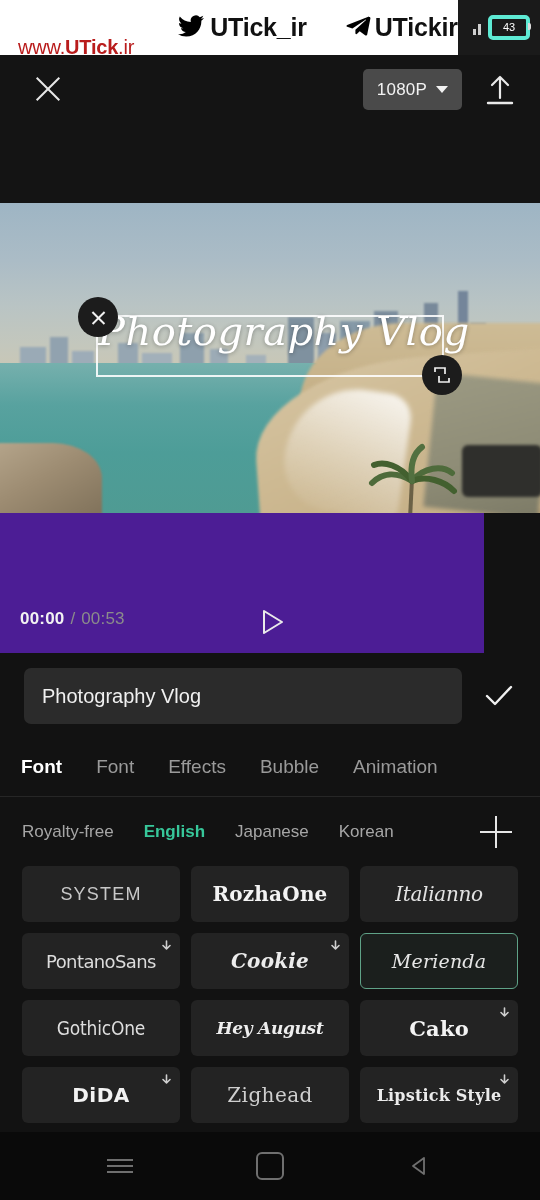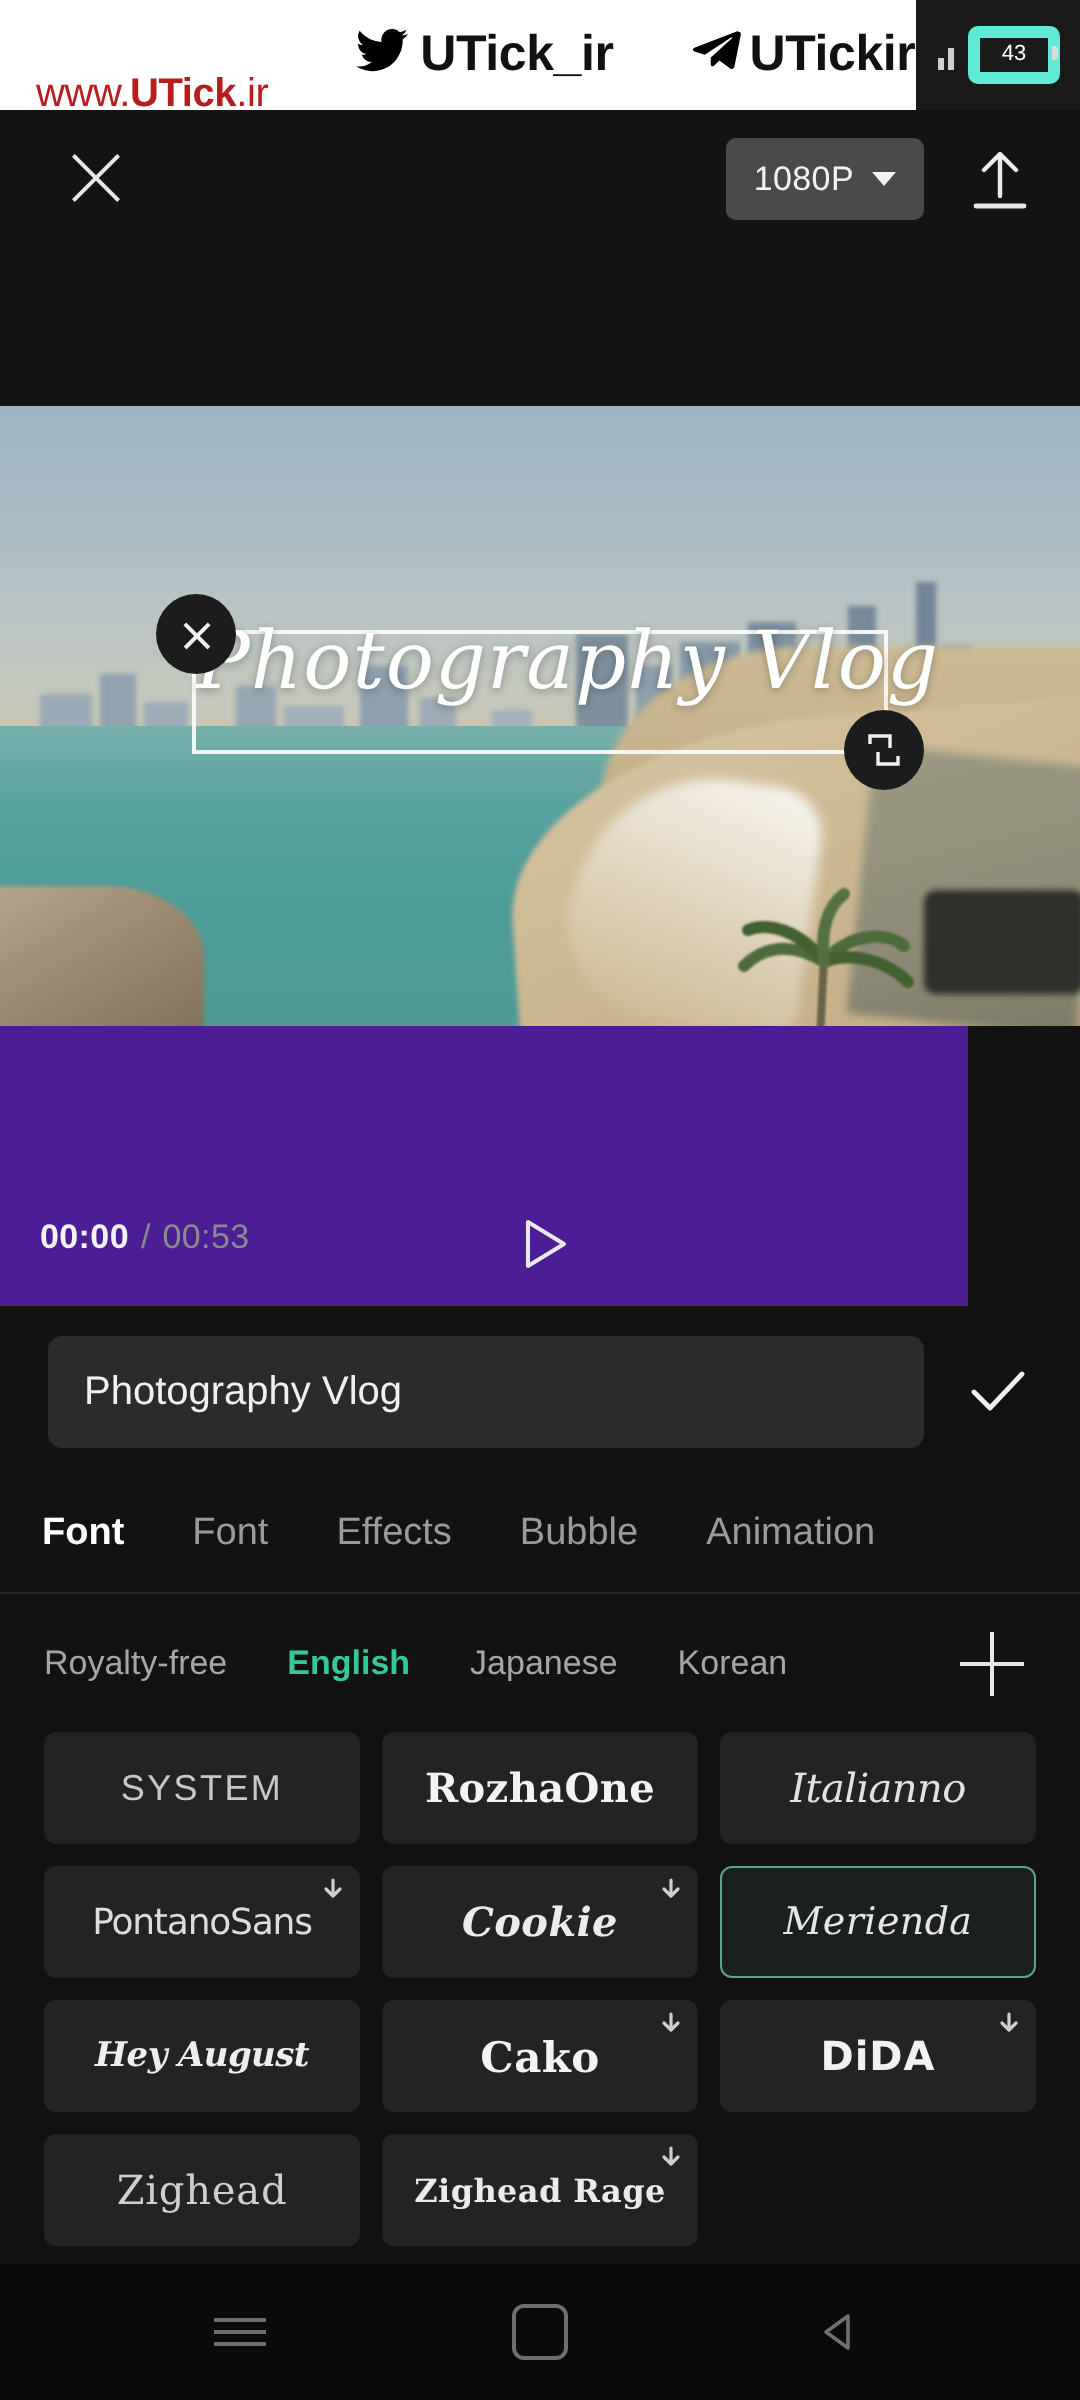--- a/index.html
+++ b/index.html
@@ -55,21 +55,21 @@
     position: absolute; right: 10px; top: 0;
     height: 55px; display: flex; align-items: center; gap: 7px;
   }
   .sig-bars { display: flex; align-items: flex-end; gap: 2px; height: 14px; }
   .sig-bars i { display: block; width: 3px; background: #cfcfcf; }
   .sig-bars i:nth-child(1) { height: 6px; }
   .sig-bars i:nth-child(2) { height: 11px; }
   .battery {
     position: relative;
     width: 34px; height: 17px;
-    border: 6px solid #5eead4; border-radius: 5px;
+    border: 4px solid #5eead4; border-radius: 5px;
     display: flex; align-items: center; justify-content: center;
   }
   .battery:after {
     content: ""; position: absolute; right: -5px; top: 4px;
     width: 3px; height: 7px; background: #dcdcdc; border-radius: 0 2px 2px 0;
   }
   .battery span { font-size: 11px; color: #ffffff; line-height: 1; }
 
   
   .editor-header {
@@ -513,20 +513,23 @@
         <svg width="11" height="13" viewBox="0 0 11 13">
             <path d="M5.5 1 L5.5 8 M2 5.5 L5.5 9 L9 5.5" stroke="#cfcfcf" stroke-width="1.6" fill="none" stroke-linecap="round" stroke-linejoin="round"></path>
           </svg>
       </span>
     </div>
     <div class="font-tile selected">
       <span class="font-name f-merienda">Merienda</span>
     </div>
 
     <div class="font-tile">
+      <span class="font-name f-gothic">GothicOne</span>
+    </div>
+    <div class="font-tile">
       <span class="font-name f-hey">Hey August</span>
     </div>
     <div class="font-tile">
       <span class="font-name f-cako">Cako</span>
       <span class="dl-icon">
         <svg width="11" height="13" viewBox="0 0 11 13">
             <path d="M5.5 1 L5.5 8 M2 5.5 L5.5 9 L9 5.5" stroke="#cfcfcf" stroke-width="1.6" fill="none" stroke-linecap="round" stroke-linejoin="round"></path>
           </svg>
       </span>
     </div>
@@ -536,21 +539,21 @@
       <span class="dl-icon">
         <svg width="11" height="13" viewBox="0 0 11 13">
             <path d="M5.5 1 L5.5 8 M2 5.5 L5.5 9 L9 5.5" stroke="#cfcfcf" stroke-width="1.6" fill="none" stroke-linecap="round" stroke-linejoin="round"></path>
           </svg>
       </span>
     </div>
     <div class="font-tile">
       <span class="font-name f-zighead">Zighead</span>
     </div>
     <div class="font-tile">
-      <span class="font-name f-lipstick">Zighead Rage</span>
+      <span class="font-name f-lipstick">Lipstick Style</span>
       <span class="dl-icon">
         <svg width="11" height="13" viewBox="0 0 11 13">
             <path d="M5.5 1 L5.5 8 M2 5.5 L5.5 9 L9 5.5" stroke="#cfcfcf" stroke-width="1.6" fill="none" stroke-linecap="round" stroke-linejoin="round"></path>
           </svg>
       </span>
     </div>
 
   </div>
 
   <div class="navbar">

